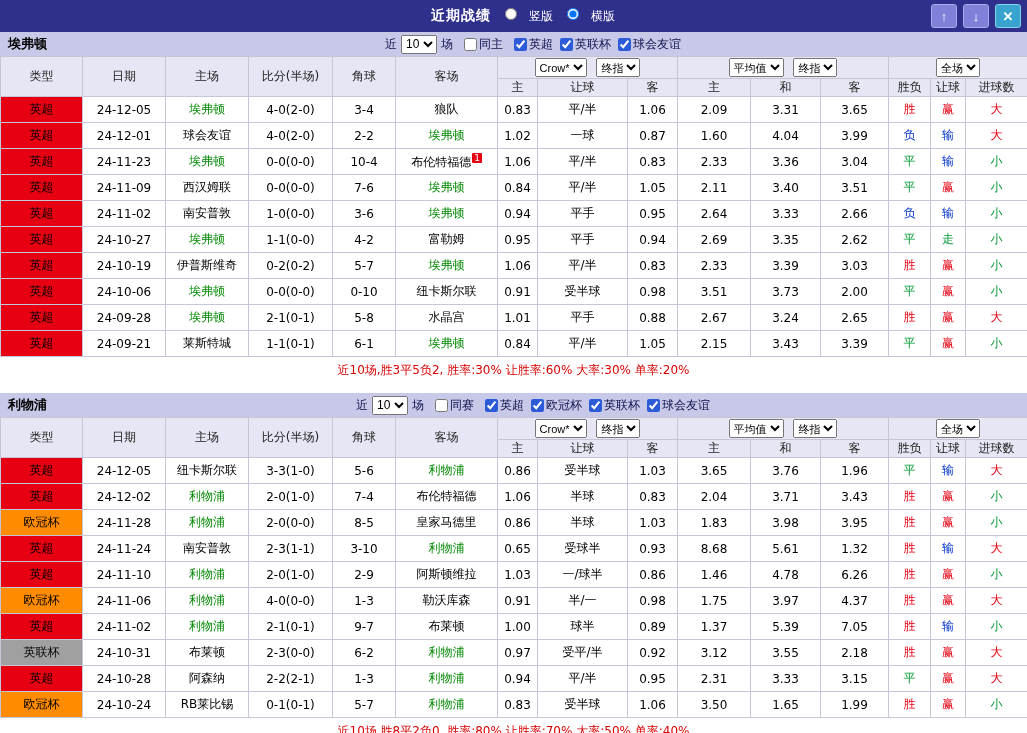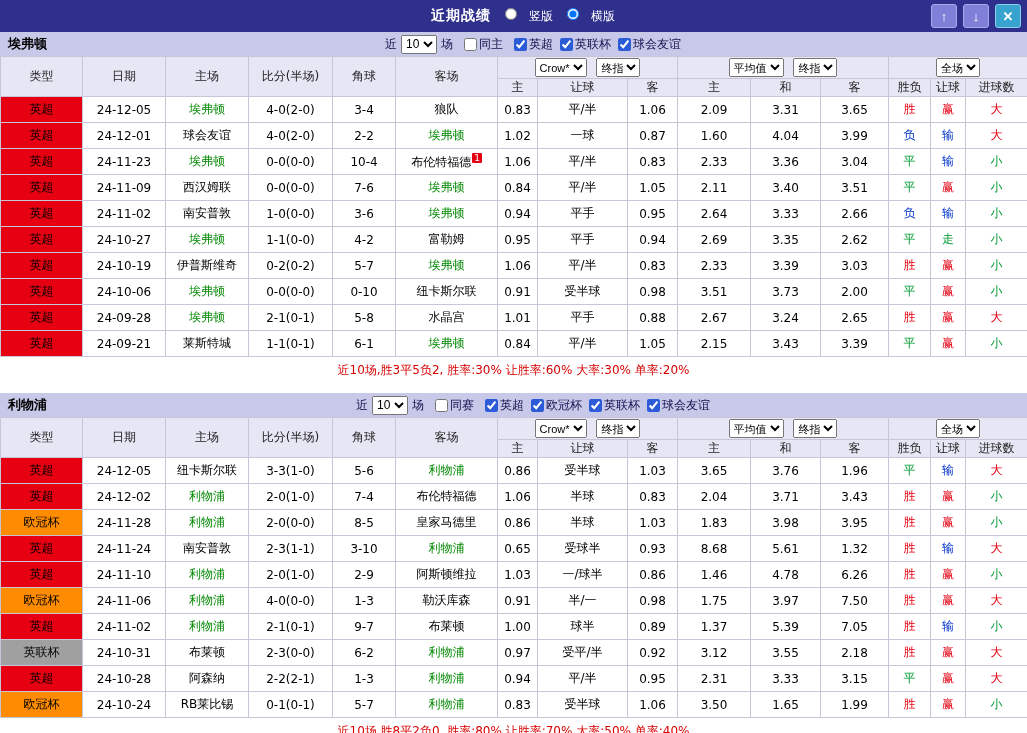--- a/index.html
+++ b/index.html
@@ -494,21 +494,21 @@
     <td class="date">24-11-06</td>
     <td class="home"><span class="tname self">利物浦</span></td>
     <td class="score">4-0(0-0)</td>
     <td class="corner">1-3</td>
     <td class="away"><span class="tname">勒沃库森</span></td>
     <td class="num">0.91</td>
     <td class="hand">半/一</td>
     <td class="num">0.98</td>
     <td class="num">1.75</td>
     <td class="num">3.97</td>
-    <td class="num">7.50</td>
+    <td class="num">4.37</td>
     <td class="res" style="color: rgb(230, 0, 18);">胜</td>
     <td class="res" style="color: rgb(230, 0, 18);">赢</td>
     <td class="res" style="color: rgb(230, 0, 18);">大</td>
   </tr>
           <tr>
     <td class="league" style="background: rgb(230, 0, 18);">英超</td>
     <td class="date">24-11-02</td>
     <td class="home"><span class="tname self">利物浦</span></td>
     <td class="score">2-1(0-1)</td>
     <td class="corner">9-7</td>

